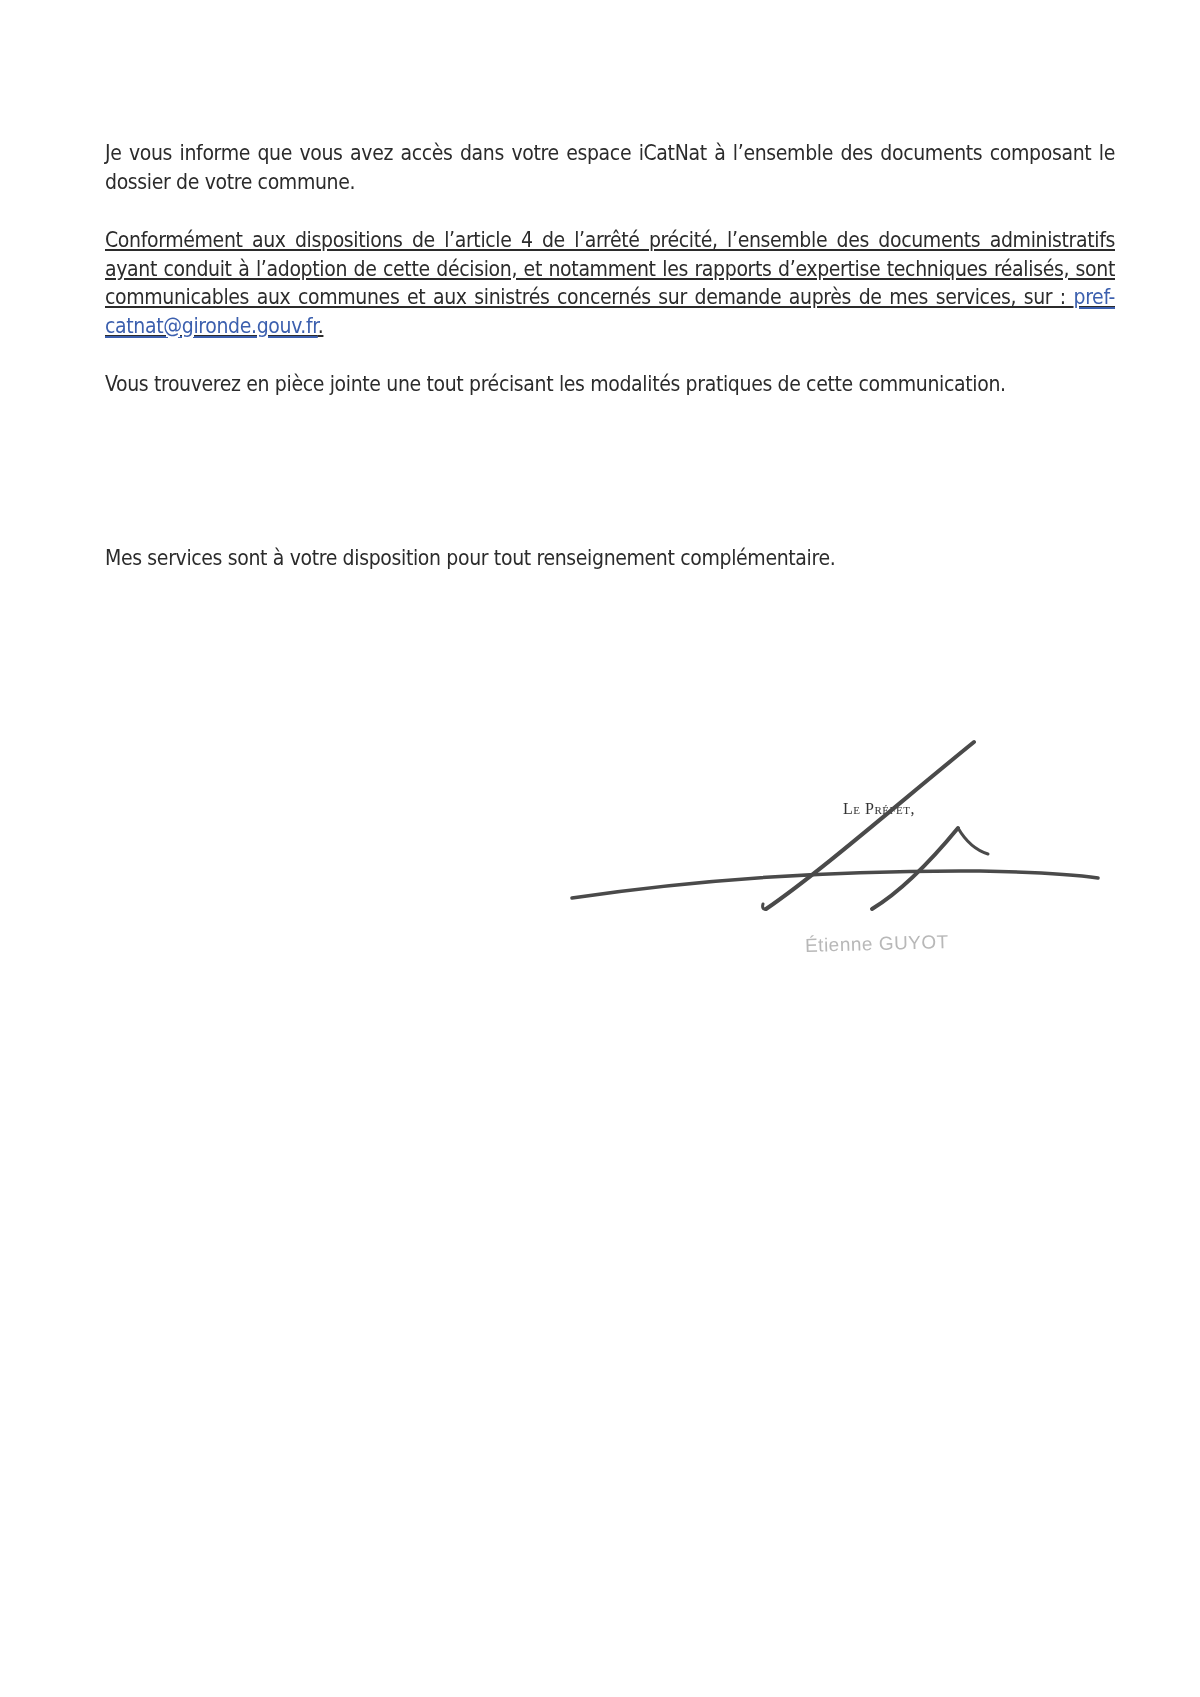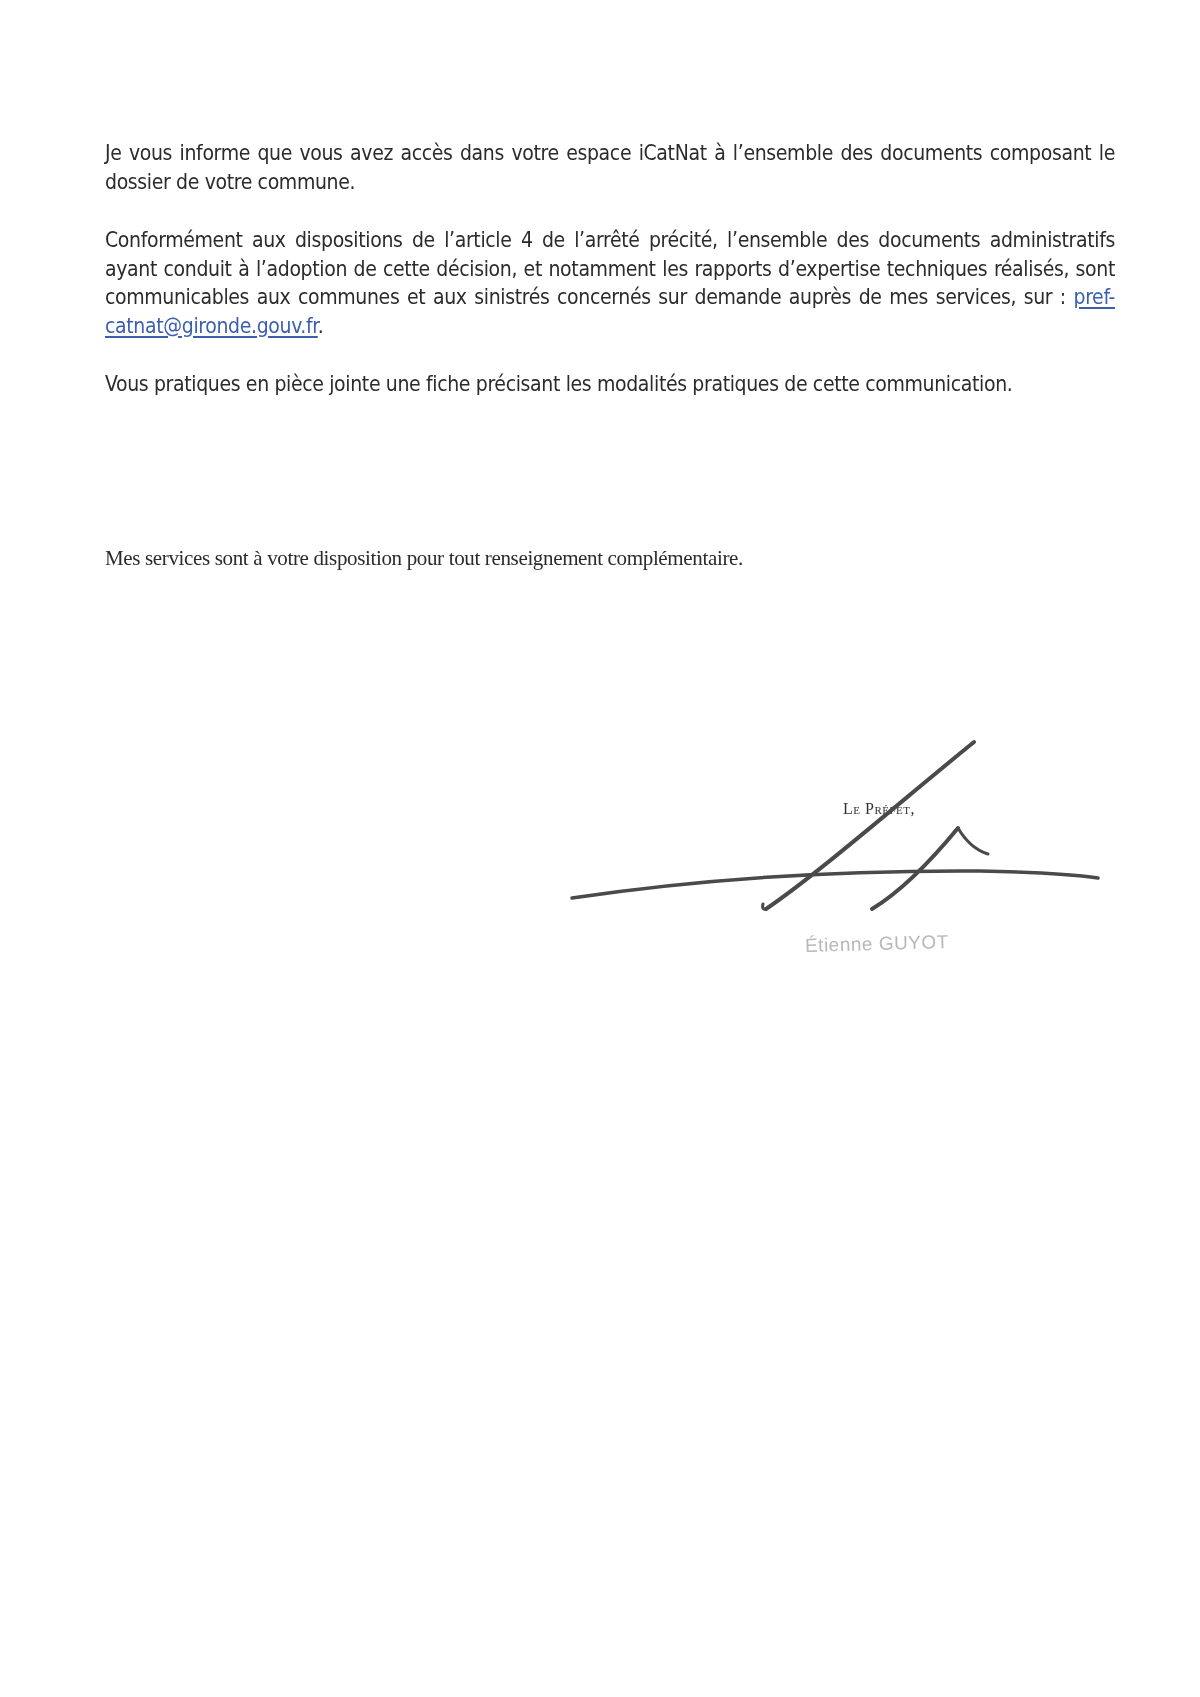--- a/index.html
+++ b/index.html
@@ -17,24 +17,24 @@
       width: 1010px;
       font-size: 21px;
       line-height: 28.5px;
       text-align: justify;
       letter-spacing: -0.35px;
       margin: 0;
       font-stretch: condensed;
     }
     .para.last-line-left { text-align-last: left; }
     #p1 { top: 127px; }
-    #p2 { top: 214px; }
+    #p2 { top: 214px; text-decoration: underline; }
     #p3 { top: 358px; }
     #p4 { top: 445px; }
-    #p5 { top: 532px; font-family: Liberation Serif, serif; }
+    #p5 { top: 532px; }
     .email-link {
       color: #3b5fae;
       text-decoration: underline;
       text-underline-offset: 3px;
     }
     .signature-area {
       position: absolute; left: 560px; top: 720px; width: 580px; height: 260px;
     }
     .signature-svg { position: absolute; left: 0; top: 0; }
     .signer-title {
@@ -63,21 +63,21 @@
 
   <p class="para last-line-left" id="p1">
     <span>Je vous informe que vous avez accès dans votre espace iCatNat à l’ensemble des documents composant le dossier de votre commune.</span>
   </p>
 
   <p class="para last-line-left" id="p2">
     <span>Conformément aux dispositions de l’article 4 de l’arrêté précité, l’ensemble des documents administratifs ayant conduit à l’adoption de cette décision, et notamment les rapports d’expertise techniques réalisés, sont communicables aux communes et aux sinistrés concernés sur demande auprès de mes services, sur : </span><a class="email-link" title="pref-catnat@gironde.gouv.fr">pref-catnat@gironde.gouv.fr</a><span>.</span>
   </p>
 
   <p class="para last-line-left" id="p3">
-    <span>Vous pratiques en pièce jointe une fiche précisant les modalités pratiques de cette communication.</span>
+    <span>Vous trouverez en pièce jointe une tout précisant les modalités pratiques de cette communication.</span>
   </p>
 
 
   <p class="para last-line-left" id="p5">
     <span>Mes services sont à votre disposition pour tout renseignement complémentaire.</span>
   </p>
 
   <div class="signature-area">
     <div class="signer-title">Le Préfet,</div>
 

